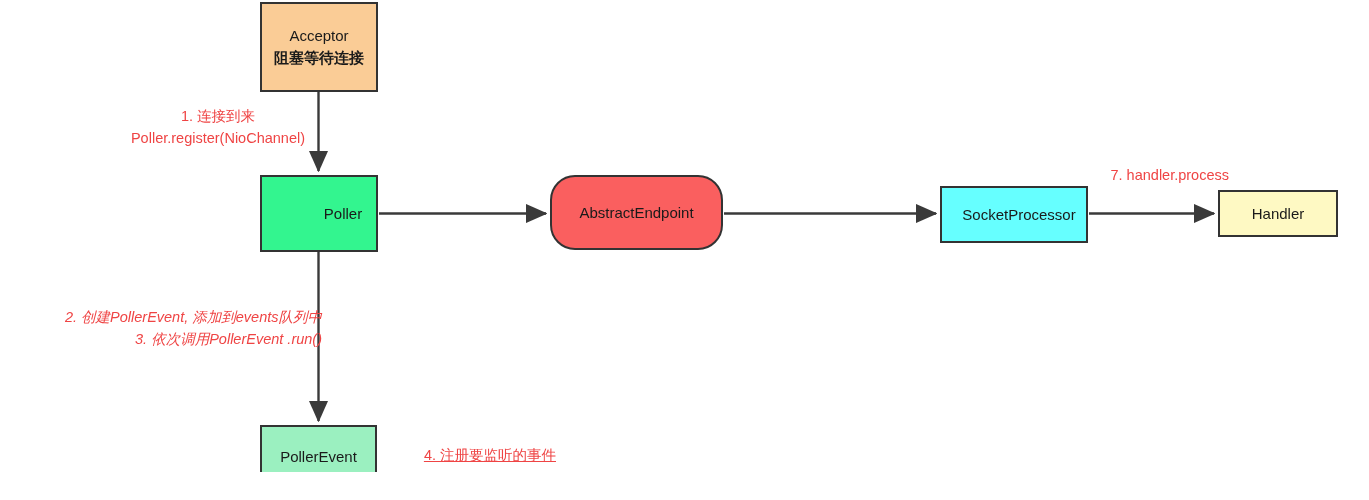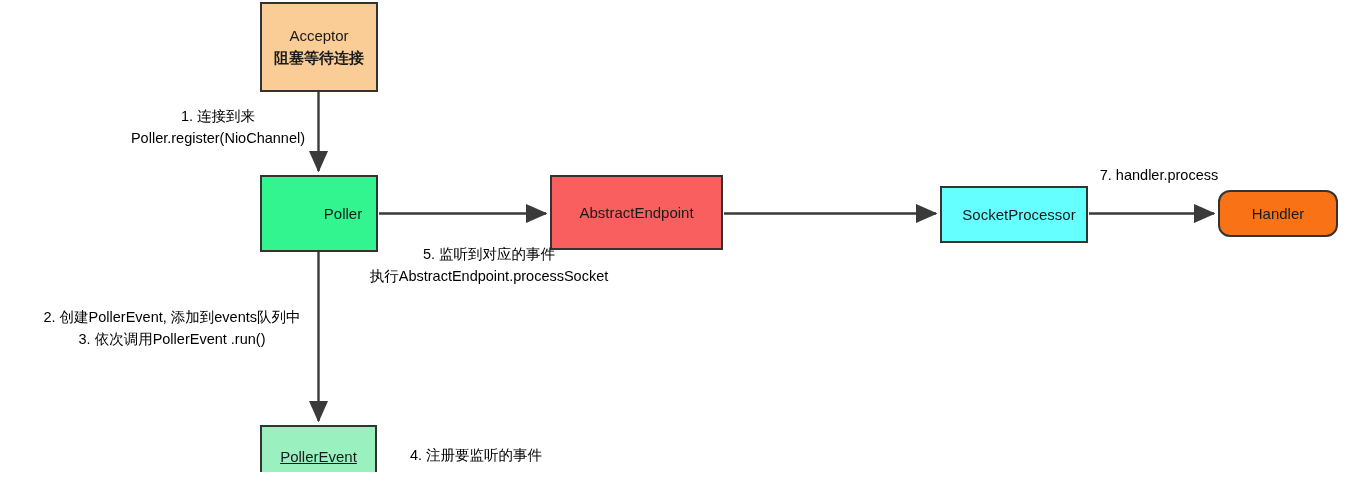--- a/index.html
+++ b/index.html
@@ -31,45 +31,45 @@
   }
   .node .line2 { display: block; font-weight: bold; }
 
   #node-acceptor {
     left: 260px; top: 2px; width: 118px; height: 90px;
   }
   #node-poller {
     left: 260px; top: 175px; width: 118px; height: 77px;
   }
   #node-pollerevent {
-    left: 260px; top: 425px; width: 117px; height: 63px; text-decoration: underline;
+    left: 260px; top: 425px; width: 117px; height: 63px;
   }
   #node-abstractendpoint {
-    left: 550px; top: 175px; width: 173px; height: 75px;
+    left: 550px; top: 175px; width: 173px; height: 75px; border-radius: 25px;
   }
   #node-socketprocessor {
     left: 940px; top: 186px; width: 148px; height: 57px; padding-left: 10px;
   }
   #node-handler {
     left: 1218px; top: 190px; width: 120px; height: 47px;
   }
 
   .edge-label {
     position: absolute;
     font-size: 14.5px;
-    color: #000000;
+    color: #ef4444;
     line-height: 1.55;
     white-space: pre;
   }
   .edge-label.center { text-align: center; }
-  .edge-label.left { text-align: center; }
+  .edge-label.left { text-align: right; }
 
   #label-1 { left: 120px; top: 105px; width: 196px; }
-  #label-2-3 { left: 22px; top: 306px; width: 300px; }
-  #label-4 { left: 396px; top: 444px; width: 160px; }
+  #label-2-3 { left: 22px; top: 306px; width: 300px; font-style: italic; }
+  #label-4 { left: 396px; top: 444px; width: 160px; text-decoration: underline; }
   #label-5 { left: 352px; top: 243px; width: 274px; }
   #label-6 { left: 725px; top: 138px; width: 206px; }
   #label-7 { left: 1089px; top: 164px; width: 140px; }
 
   svg#wires {
     position: absolute;
     left: 0; top: 0;
     width: 1369px;
     height: 500px;
     pointer-events: none;
@@ -112,31 +112,29 @@
   </div>
 
   <div class="node" id="node-abstractendpoint" style="background: rgb(250, 95, 95); border-color: rgb(51, 51, 51);">
     <span>AbstractEndpoint</span>
   </div>
 
   <div class="node" id="node-socketprocessor" style="background: rgb(102, 255, 255); border-color: rgb(51, 51, 51);">
     <span>SocketProcessor</span>
   </div>
 
-  <div class="node" id="node-handler" style="background: #f97316; border-color: rgb(51, 51, 51); border-radius: 12px;">
+  <div class="node" id="node-handler" style="background: #fef9c3; border-color: rgb(51, 51, 51);">
     <span>Handler</span>
   </div>
 
   <div class="edge-label center" id="label-1">1. 连接到来
 Poller.register(NioChannel)</div>
 
   <div class="edge-label left" id="label-2-3">2. 创建PollerEvent, 添加到events队列中
 3. 依次调用PollerEvent .run()</div>
 
   <div class="edge-label left" id="label-4">4. 注册要监听的事件</div>
 
-  <div class="edge-label center" id="label-5">5. 监听到对应的事件
-执行AbstractEndpoint.processSocket</div>
 
 
   <div class="edge-label left" id="label-7">7. handler.process</div>
 
 </div>
 
 </body></html>

